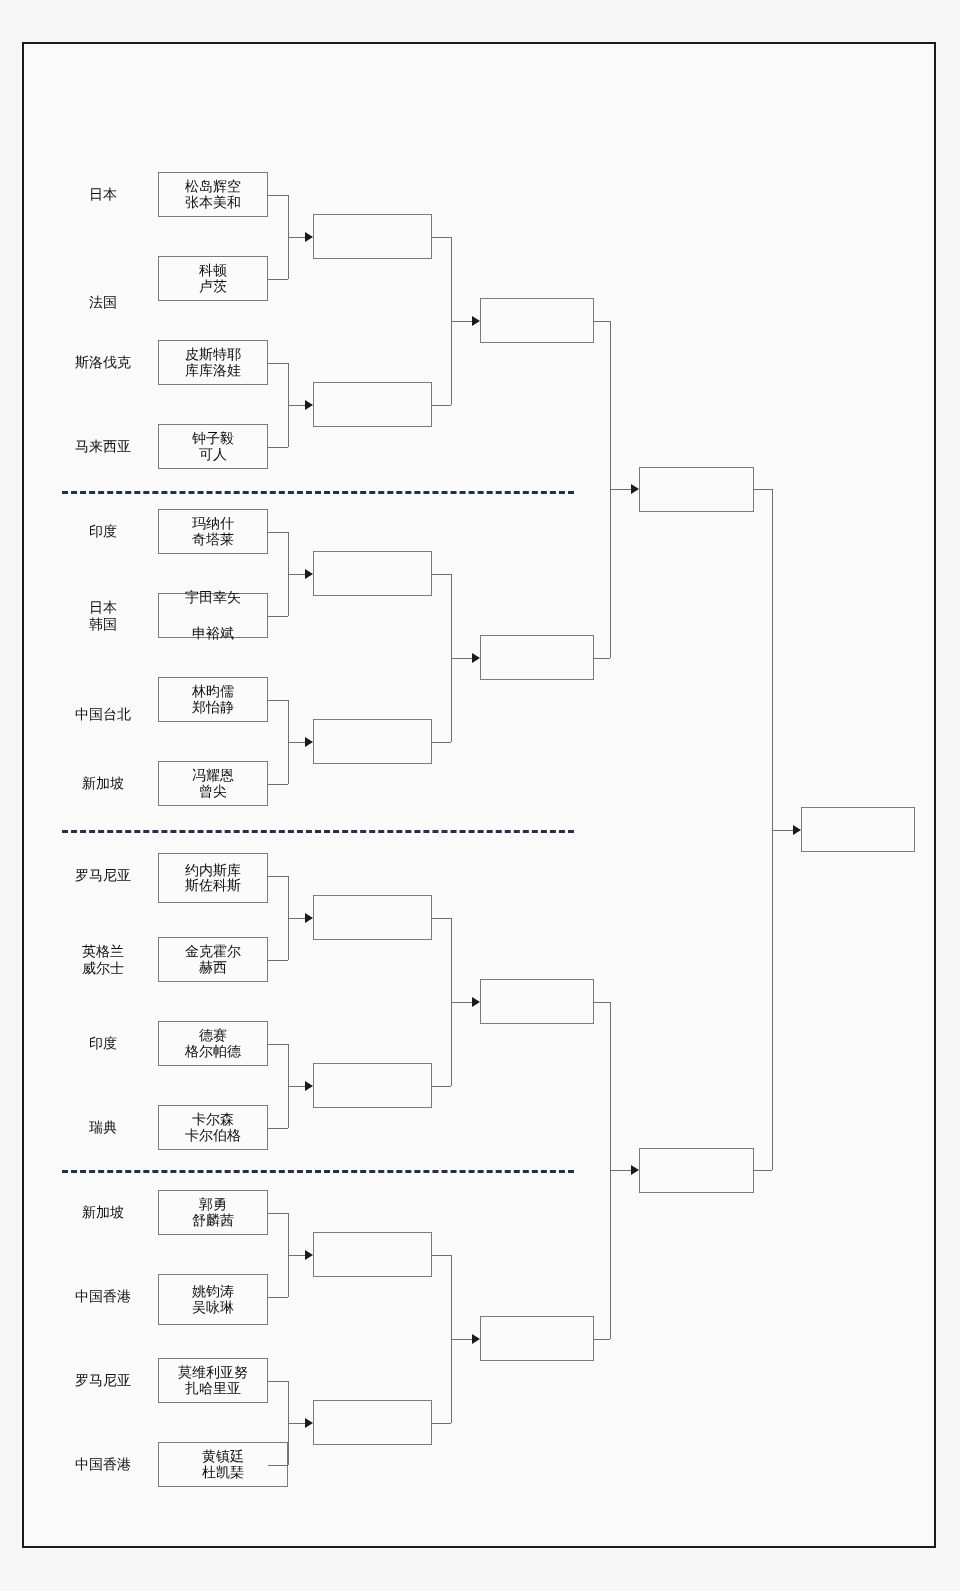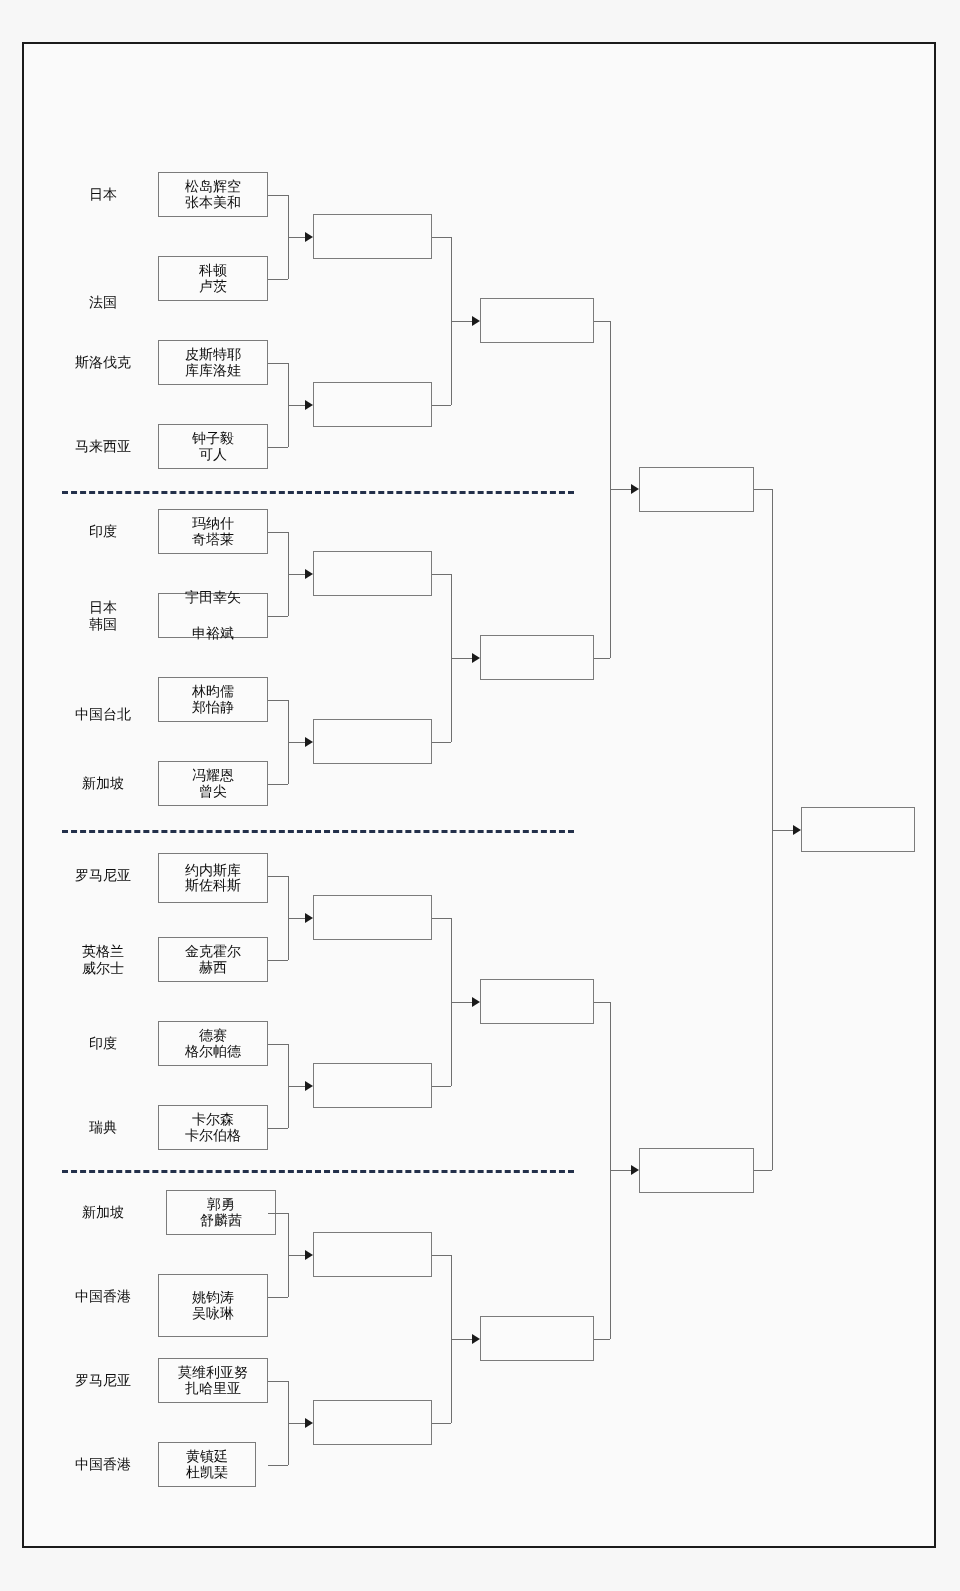--- a/index.html
+++ b/index.html
@@ -159,42 +159,42 @@
       <div class="country" style="left: 24px; top: 907.25px; width: 110px;">
         <span class="ln">印度</span>
       </div>
       <div class="node" style="left: 134px; top: 977px; width: 110px; height: 45px;">
         <span class="ln">卡尔森</span>
         <span class="ln">卡尔伯格</span>
       </div>
       <div class="country" style="left: 24px; top: 991.25px; width: 110px;">
         <span class="ln">瑞典</span>
       </div>
-      <div class="node" style="left: 134px; top: 1062px; width: 110px; height: 45px; margin-left: 8px;">
+      <div class="node" style="left: 134px; top: 1062px; width: 110px; height: 45px;">
         <span class="ln">郭勇</span>
         <span class="ln">舒麟茜</span>
       </div>
       <div class="country" style="left: 24px; top: 1076.25px; width: 110px;">
         <span class="ln">新加坡</span>
       </div>
-      <div class="node" style="left: 134px; top: 1146px; width: 110px; height: 63px;">
+      <div class="node" style="left: 134px; top: 1146px; width: 110px; height: 51px;">
         <span class="ln">姚钧涛</span>
         <span class="ln">吴咏琳</span>
       </div>
       <div class="country" style="left: 24px; top: 1160.25px; width: 110px;">
         <span class="ln">中国香港</span>
       </div>
       <div class="node" style="left: 134px; top: 1230px; width: 110px; height: 45px;">
         <span class="ln">莫维利亚努</span>
         <span class="ln">扎哈里亚</span>
       </div>
       <div class="country" style="left: 24px; top: 1244.25px; width: 110px;">
         <span class="ln">罗马尼亚</span>
       </div>
-      <div class="node" style="left: 134px; top: 1314px; width: 98px; height: 45px;">
+      <div class="node" style="left: 134px; top: 1314px; width: 130px; height: 45px;">
         <span class="ln">黄镇廷</span>
         <span class="ln">杜凯琹</span>
       </div>
       <div class="country" style="left: 24px; top: 1328.25px; width: 110px;">
         <span class="ln">中国香港</span>
       </div>
       <div class="node" style="left: 289px; top: 86px; width: 119px; height: 45px;"></div>
       <div class="node" style="left: 289px; top: 254px; width: 119px; height: 45px;"></div>
       <div class="node" style="left: 289px; top: 423px; width: 119px; height: 45px;"></div>
       <div class="node" style="left: 289px; top: 591px; width: 119px; height: 45px;"></div>

